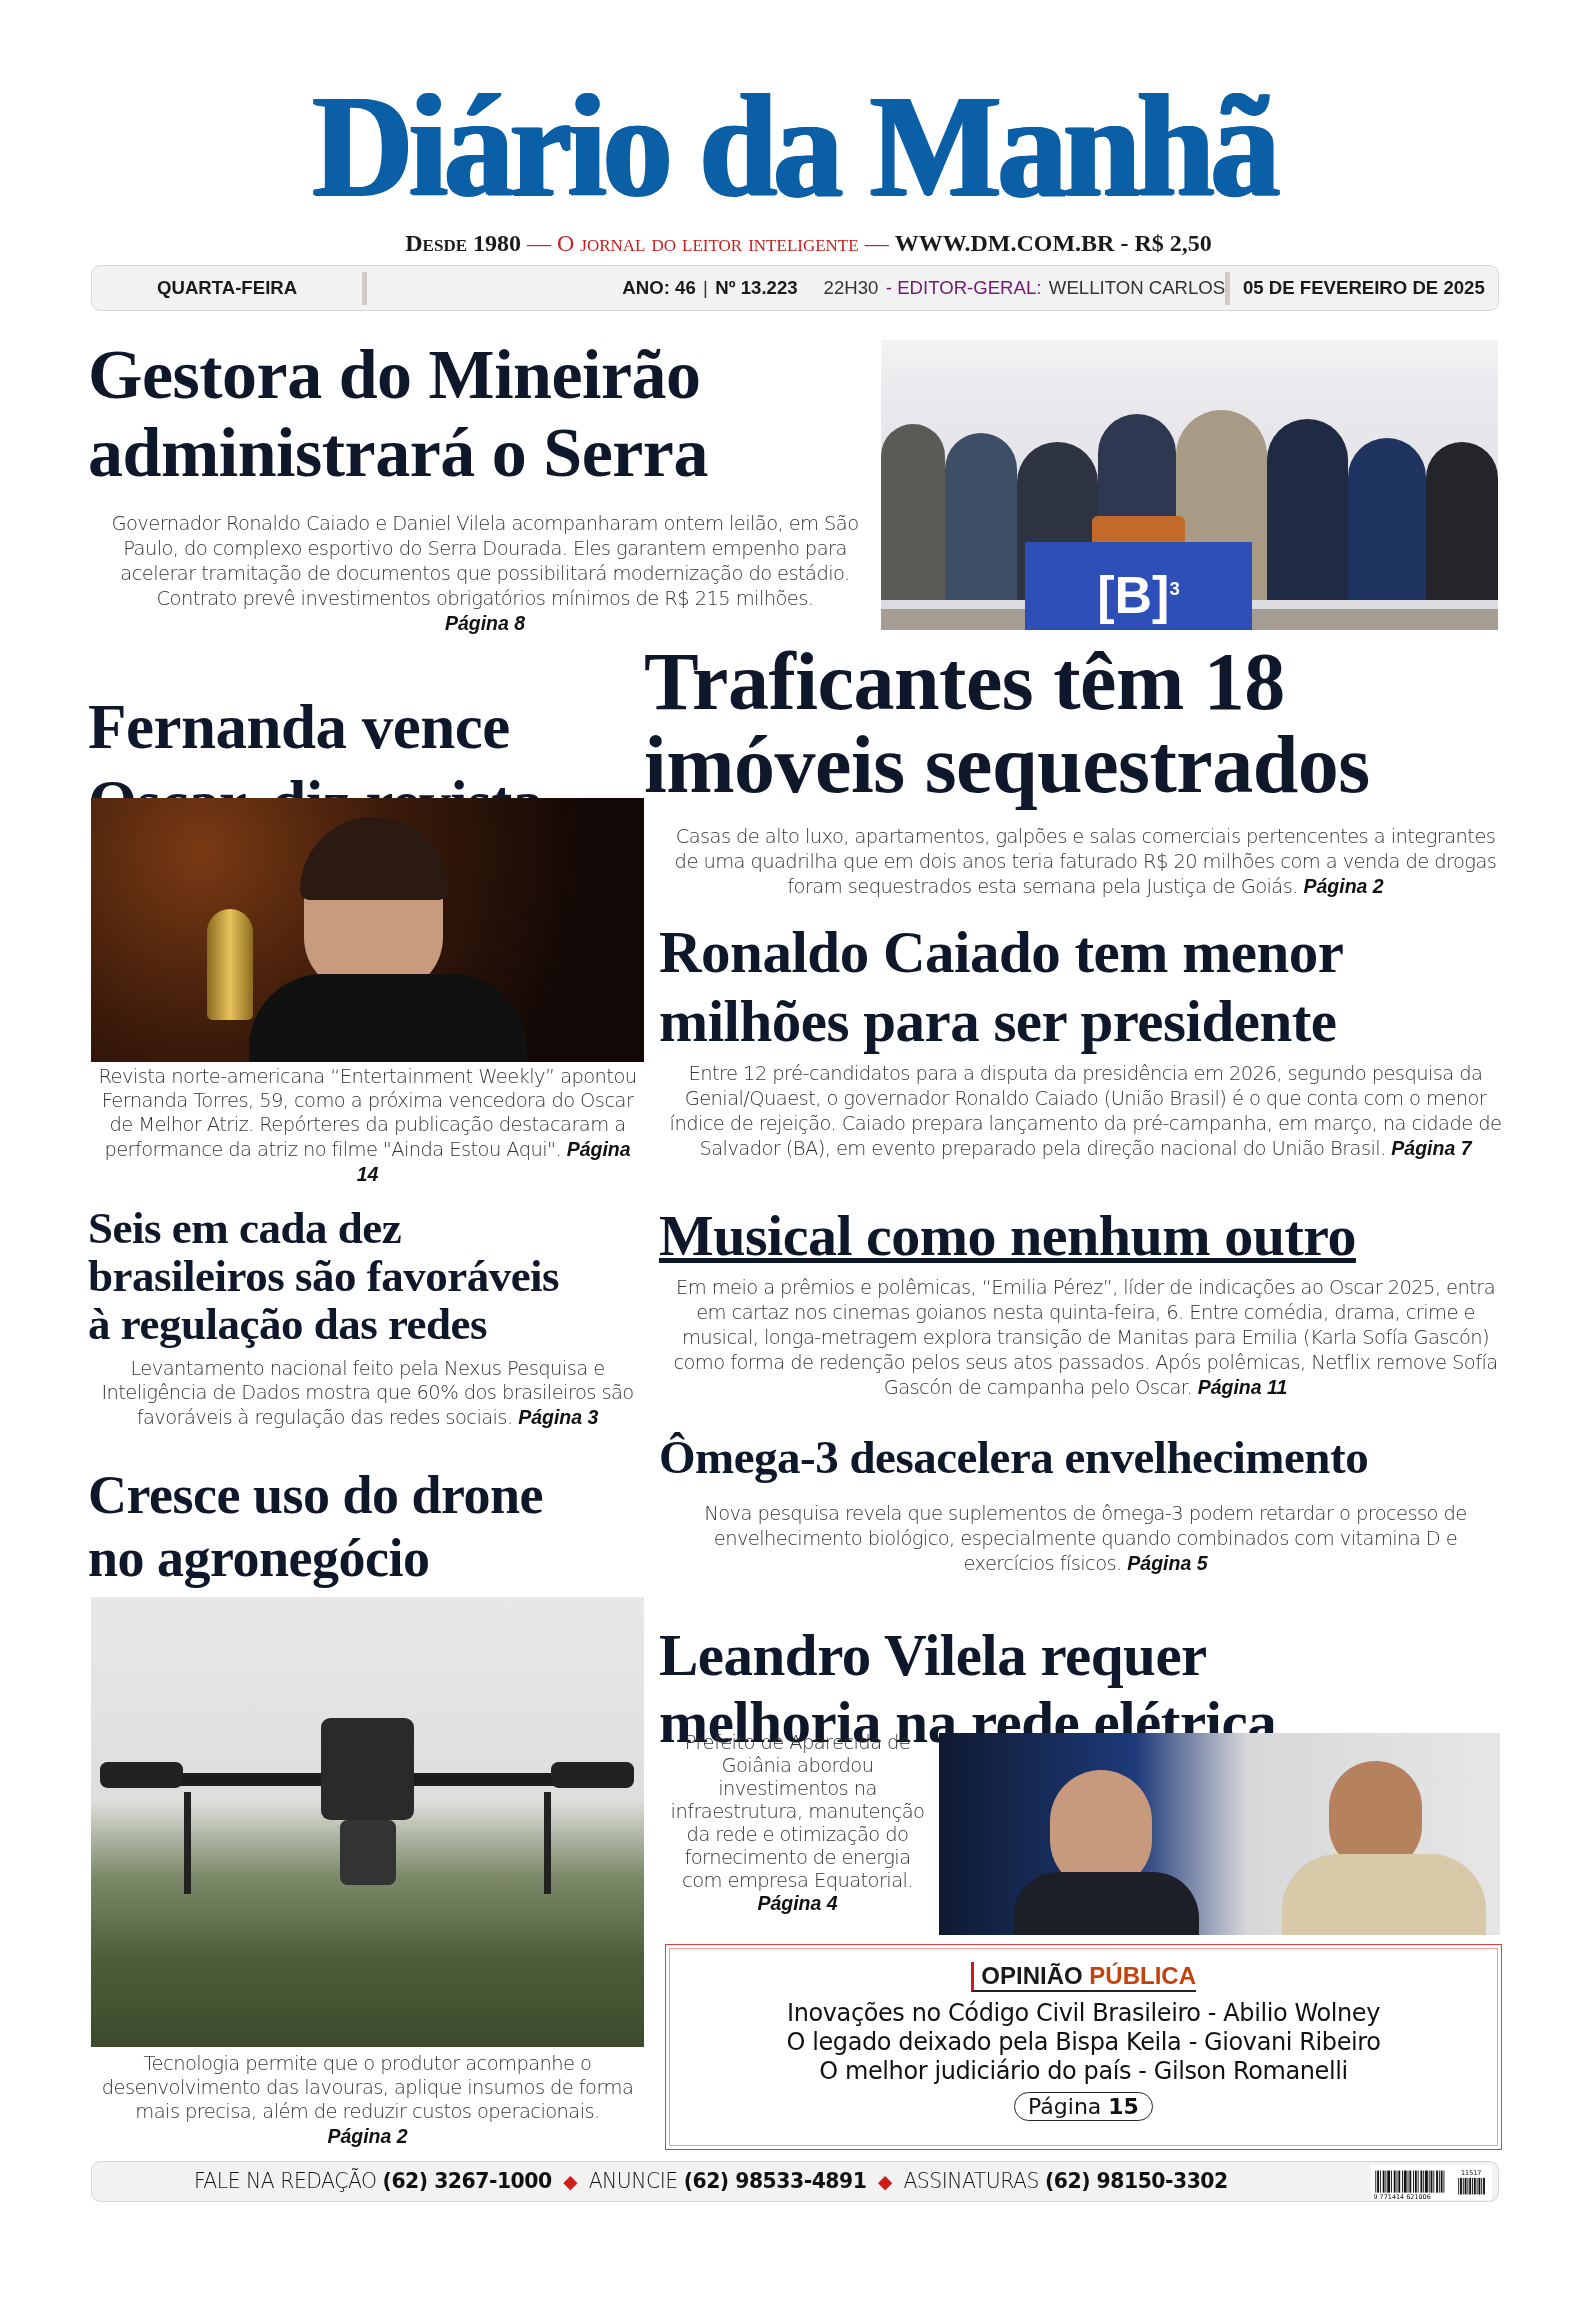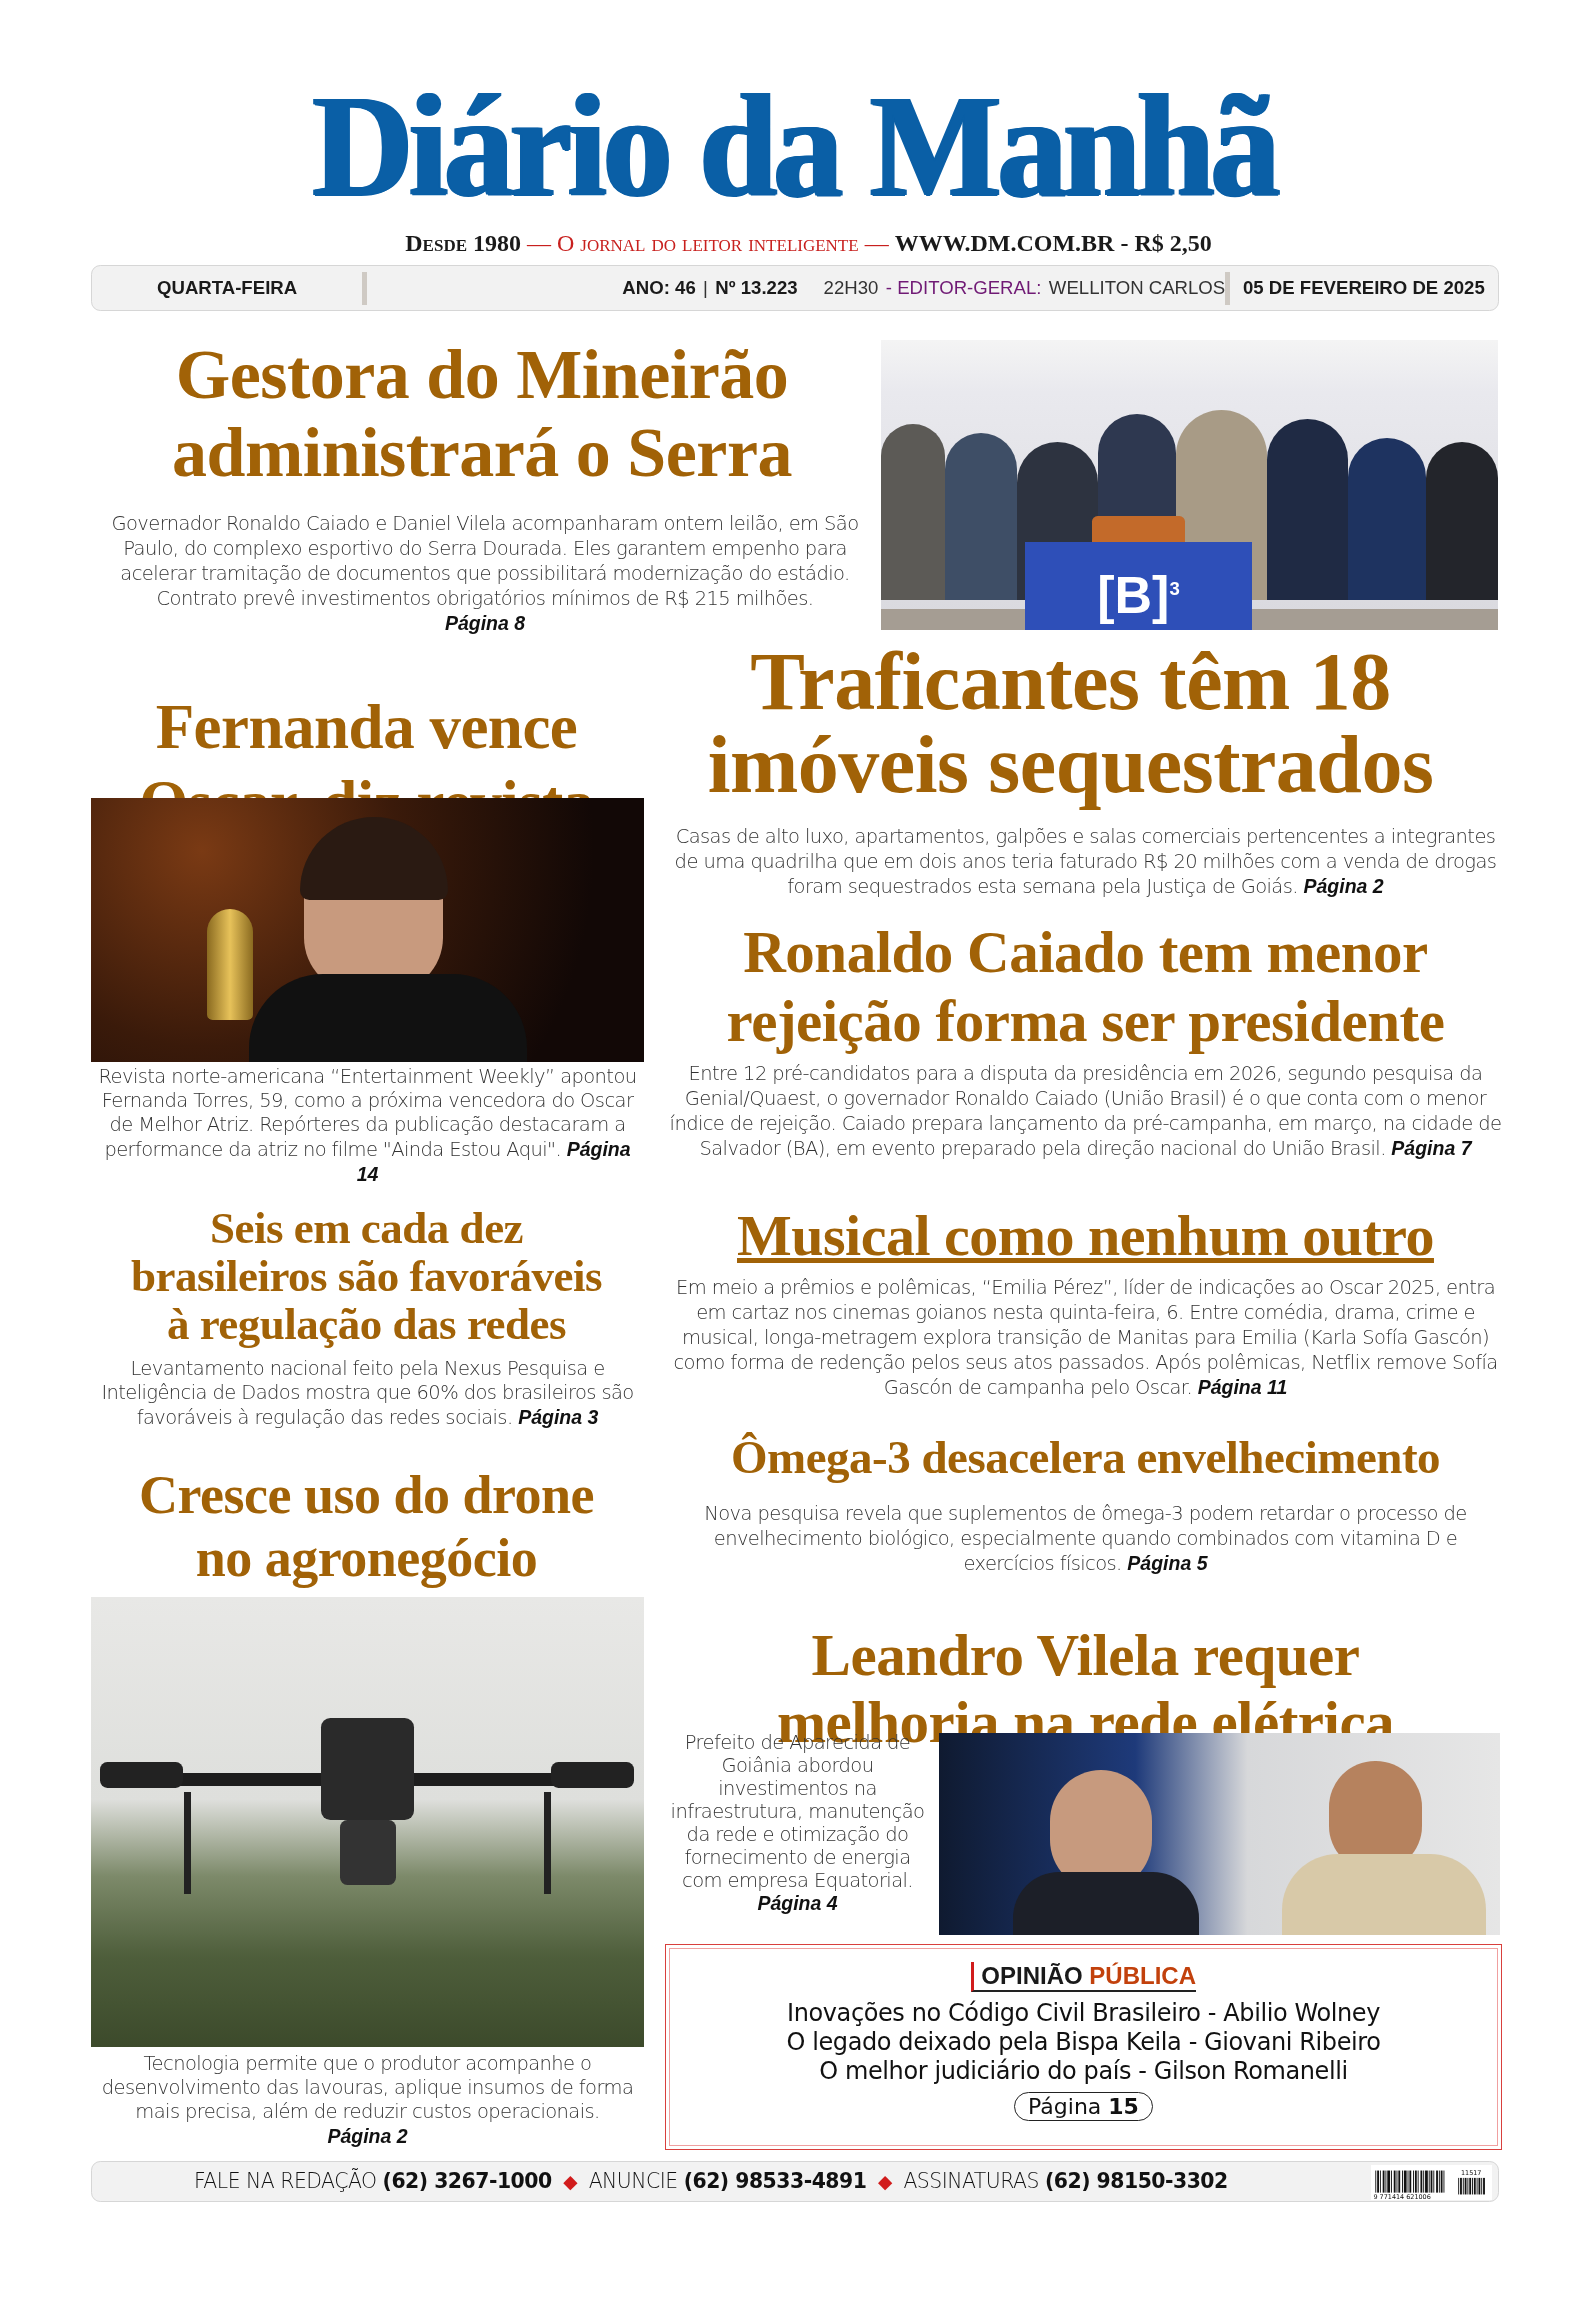--- a/index.html
+++ b/index.html
@@ -32,22 +32,22 @@
     font-family: "Liberation Sans", sans-serif; font-size: 18.6px;
   }
   .infobar .cell { display: flex; align-items: center; justify-content: center; height: 100%; }
   .infobar .sep { width: 4.6px; height: 33px; background: #cfcac4; }
   .infobar b { font-weight: bold; }
   .infobar .light { color: #333; font-weight: normal; }
   .infobar .vbar { margin: 0 7.4px; color: #333; }
 
   
   .hl {
-    font-family: "Liberation Serif", serif; font-weight: bold; color: #a16207;
-    text-align: center; letter-spacing: -0.5px;
+    font-family: "Liberation Serif", serif; font-weight: bold; color: #0f172a;
+    text-align: left; letter-spacing: -0.5px;
   }
   .body {
     font-family: "DejaVu Sans", sans-serif; font-weight: 200; color: #333;
     text-align: center; font-size: 19.5px; line-height: 25px;
     letter-spacing: -0.6px;
   }
   .pg { font-family: "Liberation Sans", sans-serif; font-weight: bold; font-style: italic; color: #111; letter-spacing: 0; }
 
   
   .photo { overflow: hidden; }
@@ -153,21 +153,21 @@
   <div>Traficantes têm 18</div>
   <div>imóveis sequestrados</div>
 </div>
 <div class="abs body" style="left:666px; top:824px; width:839px;">
   <span>Casas de alto luxo, apartamentos, galpões e salas comerciais pertencentes a integrantes de uma quadrilha que em dois anos teria faturado R$ 20 milhões com a venda de drogas foram sequestrados esta semana pela Justiça de Goiás.</span>
   <span class="pg">Página 2</span>
 </div>
 
 <div class="abs hl" style="left:659px; top:918px; width:853px; font-size:59px; line-height:69px;">
   <div>Ronaldo Caiado tem menor</div>
-  <div>rejeição forma ser presidente</div>
+  <div>milhões para ser presidente</div>
 </div>
 <div class="abs body" style="left:666px; top:1061px; width:839px;">
   <span>Entre 12 pré-candidatos para a disputa da presidência em 2026, segundo pesquisa da Genial/Quaest, o governador Ronaldo Caiado (União Brasil) é o que conta com o menor índice de rejeição. Caiado prepara lançamento da pré-campanha, em março, na cidade de Salvador (BA), em evento preparado pela direção nacional do União Brasil.</span>
   <span class="pg">Página 7</span>
 </div>
 
 <div class="abs hl" style="left:88px; top:1204px; width:557px; font-size:45px; line-height:48px;">
   <div>Seis em cada dez</div>
   <div>brasileiros são favoráveis</div>
   <div>à regulação das redes</div>

